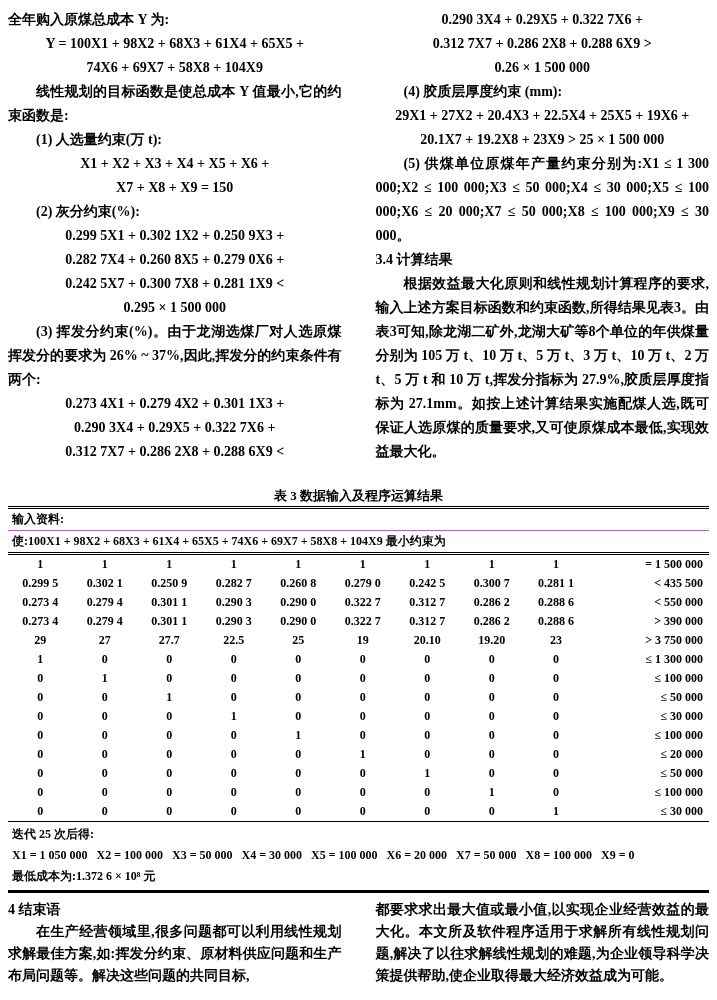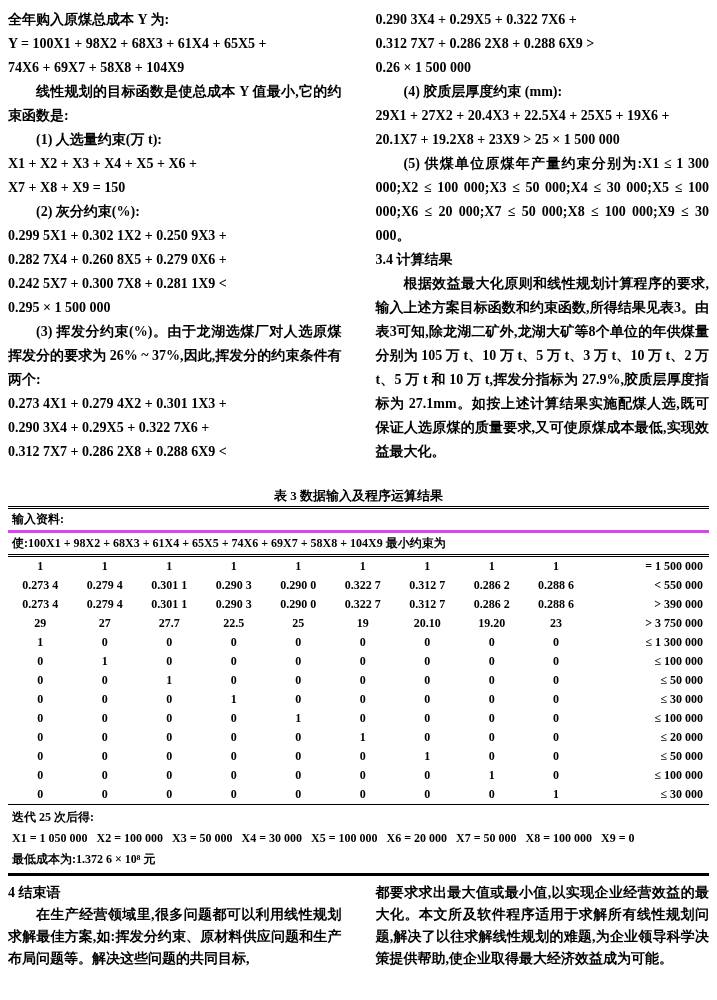--- a/index.html
+++ b/index.html
@@ -15,36 +15,36 @@
     padding:8px 8px 0 8px;
     overflow:hidden;
   }
   .cols { display:flex; gap:34px; }
   .col { flex:1 1 0; min-width:0; }
 
   .top-section { height:478px; overflow:hidden; font-size:14px; line-height:24px; }
   .blk { margin:0; }
   .blk.p { text-align:justify; }
   .blk.indent { text-indent:2em; }
-  .blk.formula { }
+  .blk.formula { text-align:center; }
   .blk.heading { text-indent:0; }
 
   .table-caption {
     text-align:center;
     font-size:13px;
     height:20px; line-height:20px;
   }
 
   .tablewrap {
     border-top:3px double #000;
     border-bottom:3px solid #000;
     font-size:12px;
   }
   .trow { padding:1px 4px; line-height:19px; }
-  .trow.input-label { border-bottom:3px solid #d946ef; }
+  .trow.input-label { border-bottom:1px solid #d946ef; }
   .trow.objective { border-bottom:3px double #000; }
 
   table.matrix { width:100%; border-collapse:collapse; table-layout:fixed; }
   table.matrix td {
     height:19px; padding:0;
     text-align:center;
     font-size:12px; line-height:19px;
     overflow:hidden; white-space:nowrap;
   }
   table.matrix td.rhs { text-align:right; padding-right:6px;margin-top:46px; }
@@ -104,20 +104,32 @@
             <td style="width: 9.2%;">1</td>
             <td style="width: 9.2%;">1</td>
             <td style="width: 9.2%;">1</td>
             <td style="width: 9.2%;">1</td>
             <td style="width: 9.2%;">1</td>
             <td style="width: 9.2%;">1</td>
             <td style="width: 9.2%;">1</td>
             <td class="rhs">= 1 500 000</td>
           </tr>
           <tr>
+            <td style="width: 9.2%;">0.299 5</td>
+            <td style="width: 9.2%;">0.302 1</td>
+            <td style="width: 9.2%;">0.250 9</td>
+            <td style="width: 9.2%;">0.282 7</td>
+            <td style="width: 9.2%;">0.260 8</td>
+            <td style="width: 9.2%;">0.279 0</td>
+            <td style="width: 9.2%;">0.242 5</td>
+            <td style="width: 9.2%;">0.300 7</td>
+            <td style="width: 9.2%;">0.281 1</td>
+            <td class="rhs">&lt; 435 500</td>
+          </tr>
+          <tr>
             <td style="width: 9.2%;">0.273 4</td>
             <td style="width: 9.2%;">0.279 4</td>
             <td style="width: 9.2%;">0.301 1</td>
             <td style="width: 9.2%;">0.290 3</td>
             <td style="width: 9.2%;">0.290 0</td>
             <td style="width: 9.2%;">0.322 7</td>
             <td style="width: 9.2%;">0.312 7</td>
             <td style="width: 9.2%;">0.286 2</td>
             <td style="width: 9.2%;">0.288 6</td>
             <td class="rhs">&lt; 550 000</td>

